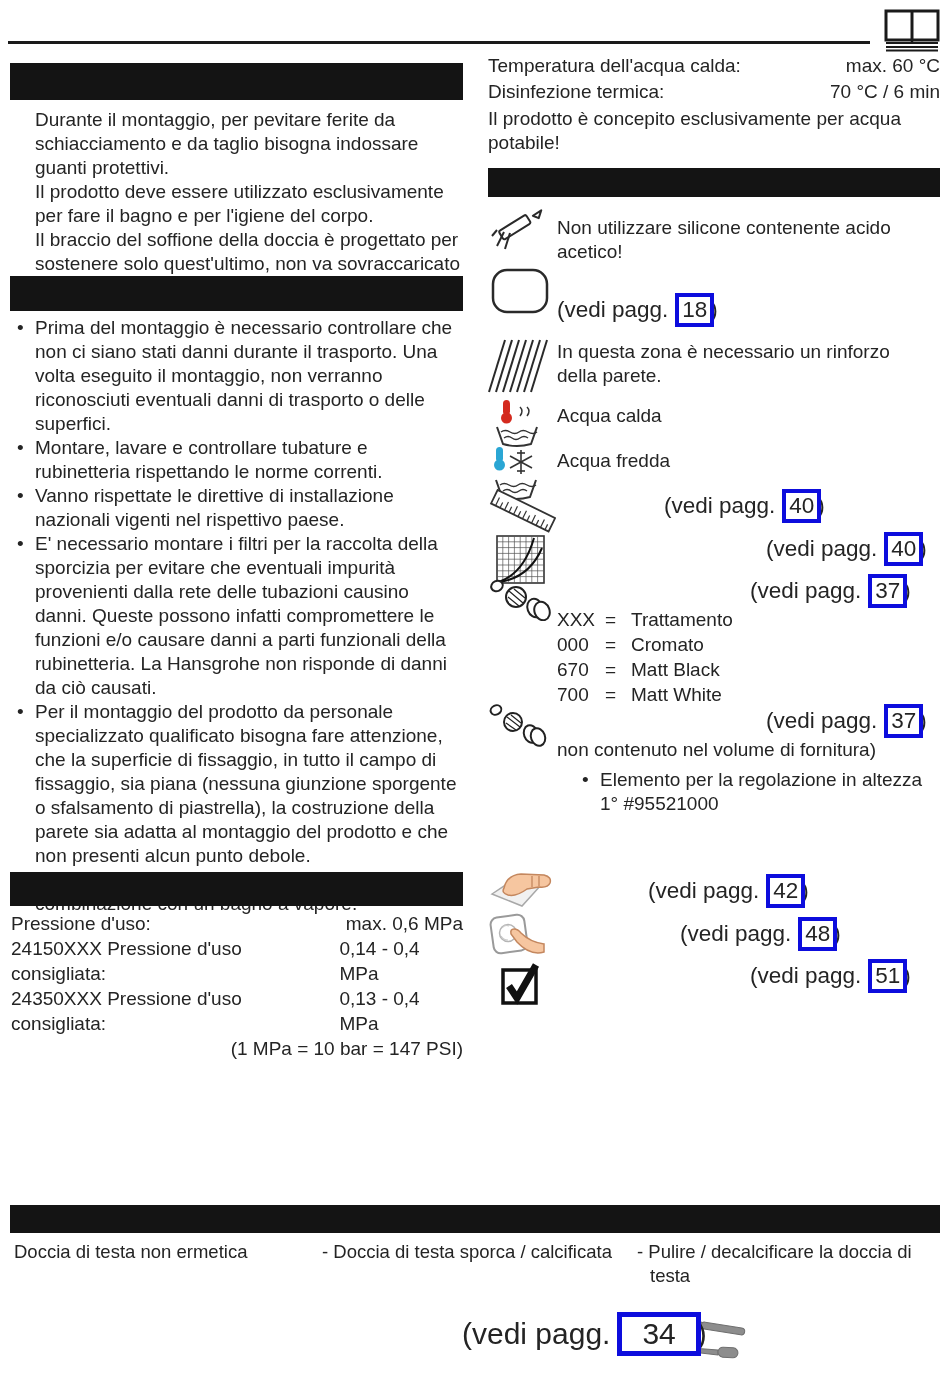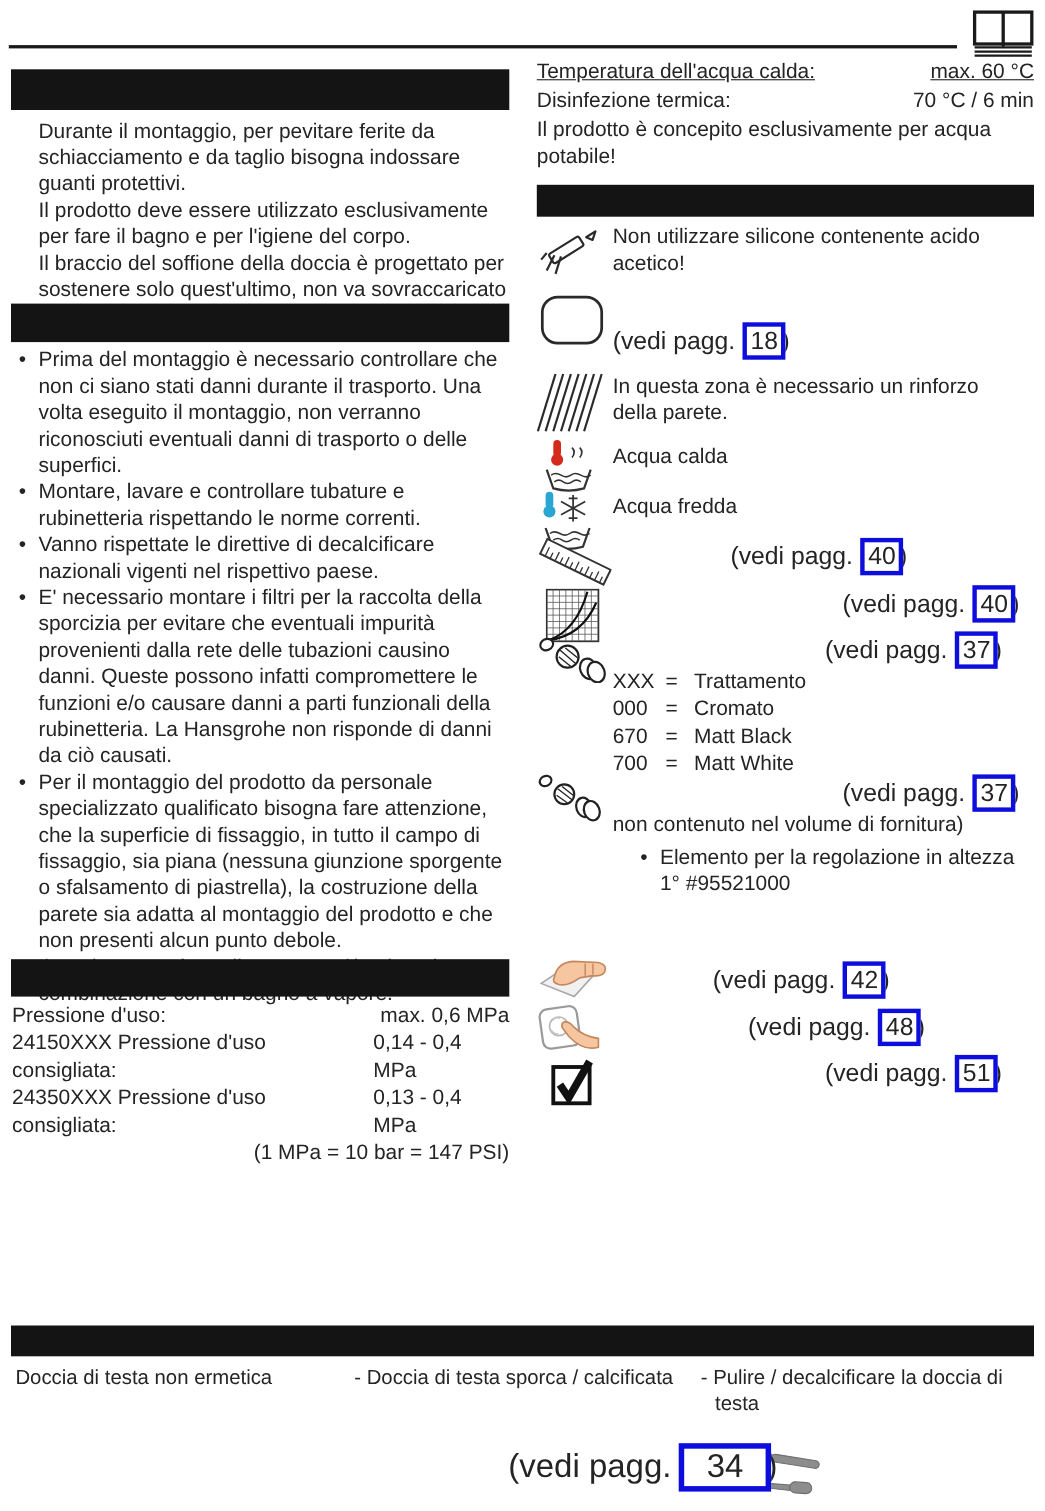--- a/index.html
+++ b/index.html
@@ -51,21 +51,21 @@
 
   <div class="abs body-txt pre" style="left:35px;top:108px;width:428px;">Durante il montaggio, per pevitare ferite da schiaccia­mento e da taglio bisogna indossare guanti protettivi.
 Il prodotto deve essere utilizzato esclusivamente per fare il bagno e per l'igiene del corpo.
 Il braccio del soffione della doccia è progettato per sostenere solo quest'ultimo, non va sovraccaricato con altri oggetti!</div>
 
   <div class="bar" style="left:10px;top:276px;width:453px;height:35px;"></div>
 
   <ul class="bullets abs body-txt" style="left:10px;top:316px;width:448px;">
     <li>Prima del montaggio è necessario controllare che non ci siano stati danni durante il trasporto. Una volta eseguito il montaggio, non verranno riconosciuti eventuali danni di trasporto o delle superfici.</li>
     <li>Montare, lavare e controllare tubature e rubinetteria rispettando le norme correnti.</li>
-    <li>Vanno rispettate le direttive di decalcificare nazionali vigenti nel rispettivo paese.</li>
+    <li>Vanno rispettate le direttive di installazione nazionali vigenti nel rispettivo paese.</li>
     <li>E' necessario montare i filtri per la raccolta della sporcizia per evitare che eventuali impurità provenien­ti dalla rete delle tubazioni causino danni. Queste possono infatti compromettere le funzioni e/o causare danni a parti funzionali della rubinetteria. La Hansgrohe non risponde di danni da ciò causati.</li>
     <li>Per il montaggio del prodotto da personale specializ­zato qualificato bisogna fare attenzione, che la superficie di fissaggio, in tutto il campo di fissaggio, sia piana (nessuna giunzione sporgente o sfalsamen­to di piastrella), la costruzione della parete sia adatta al montaggio del prodotto e che non presenti alcun punto debole.</li>
     <li>Il prodotto non è predisposto per l'impiego in combinazione con un bagno a vapore.</li>
   </ul>
 
   <div class="bar" style="left:10px;top:872px;width:453px;height:34px;"></div>
 
   <div class="abs" style="left:11px;top:911px;width:452px;">
     <div class="prow">
       <span>Pressione d'uso:</span>
@@ -79,21 +79,21 @@
       <span>24350XXX Pressione d'uso consigliata:</span>
       <span>0,13 - 0,4 MPa</span>
     </div>
     <div class="prow" style="justify-content:flex-end;">
       <span>(1 MPa = 10 bar = 147 PSI)</span>
     </div>
   </div>
 
   <div class="abs" style="left:488px;top:0;width:452px;height:1100px;">
 
-    <div class="kv abs" style="left:0;top:53px;width:452px;text-decoration:underline;">
+    <div class="kv abs" style="left:0;top:53px;width:452px;">
       <span>Temperatura dell'acqua calda:</span>
       <span>max. 60 °C</span>
     </div>
     <div class="kv abs" style="left:0;top:79px;width:452px;">
       <span>Disinfezione termica:</span>
       <span>70 °C / 6 min</span>
     </div>
     <div class="abs body-txt" style="left:0;top:107px;width:430px;">Il prodotto è concepito esclusivamente per acqua potabile!</div>
 
     <div class="bar" style="left:0;top:168px;width:452px;height:29px;"></div>
@@ -102,21 +102,21 @@
       <svg width="54" height="54" viewBox="0 0 54 54">
         <g fill="#fff" stroke="#2a2a2a" stroke-width="2" stroke-linejoin="round">
           <rect x="9" y="21" width="32" height="10" rx="2" transform="rotate(-32 27 27)"></rect>
           <path d="M43 16 L51 10 L49 18 Z" transform="rotate(4 47 14)"></path>
           <path d="M14 32 L7 46" fill="none"></path>
           <path d="M20 33 L15 49" fill="none"></path>
           <path d="M7 30 L2 36" fill="none"></path>
         </g>
       </svg>
     </span>
-    <div class="abs body-txt" style="left:69px;top:204px;width:345px;">Non utilizzare silicone contenente acido acetico!</div>
+    <div class="abs body-txt" style="left:69px;top:216px;width:345px;">Non utilizzare silicone contenente acido acetico!</div>
 
     <span class="icon" style="left:2px;top:267px;">
       <svg width="60" height="48" viewBox="0 0 60 48">
         <rect x="3" y="3" width="54" height="42" rx="14" fill="none" stroke="#2a2a2a" stroke-width="2.5"></rect>
       </svg>
     </span>
     <div class="vedi" style="left:69px;top:293px;">
       <span>(vedi pagg.</span><span class="pnum">18</span><span class="suf">)</span>
     </div>
 

